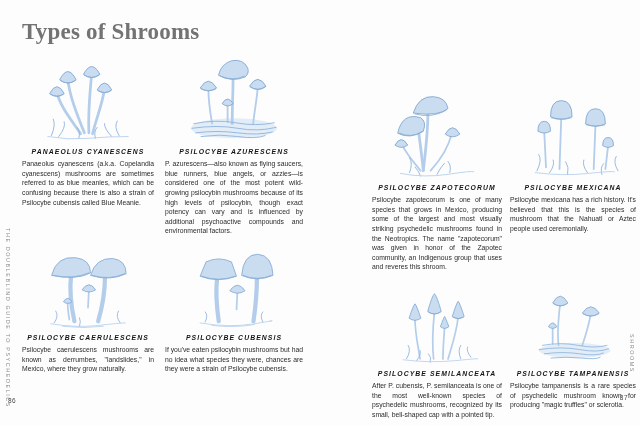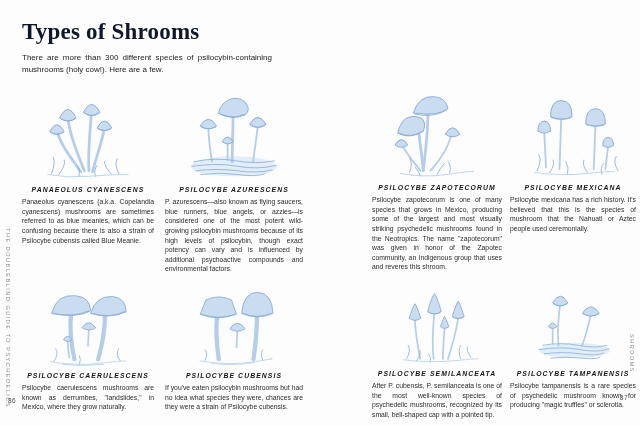--- a/index.html
+++ b/index.html
@@ -2,21 +2,21 @@
 <html><head>
 <meta charset="utf-8">
 <style>
   html,body{margin:0;padding:0;background:#ffffff;}
   .spread{position:relative;width:640px;height:426px;background:#fdfdfd;overflow:hidden;
           font-family:"Liberation Sans",sans-serif;color:#222;}
   .page{position:absolute;top:0;height:426px;width:320px;box-sizing:border-box;}
   .page.left{left:0;padding:0 10px 0 22px;}
   .page.right{left:320px;padding:88px 10px 0 52px;}
   h1.title{margin:19px 0 7px 0;font-family:"Liberation Serif","DejaVu Serif",serif;
-           font-weight:700;font-size:23px;letter-spacing:.2px;color:#0f172a;}
+           font-weight:700;font-size:23px;letter-spacing:.2px;color:#737373;}
   .intro{margin:0 0 14px 0;width:250px;font-size:8px;line-height:1.5;text-align:justify;color:#222;}
   .grid{display:grid;column-gap:11px;row-gap:12px;}
   .page.left .grid{grid-template-columns:132px 138px;}
   .page.right .grid{grid-template-columns:130px 126px;column-gap:8px;}
   .entry{display:flex;flex-direction:column;}
   .ill{height:90px;display:flex;align-items:flex-end;justify-content:center;}
   .row2 .ill{height:80px;}
   .ill svg{width:128px;height:86px;}
   .row2 .ill svg{height:78px;}
   .sp-heading{margin:6px 0 4px 0;text-align:center;font-size:6.8px;font-weight:700;
@@ -39,21 +39,20 @@
   .ln.lt{stroke:#b8d1ec;}
   .sub{fill:#e2edf8;}
 </style>
 </head>
 <body>
 
 <div class="spread">
 
   <div class="page left">
     <h1 class="title">Types of Shrooms</h1>
-    <p class="intro">There are more than 300 different species of psilocybin-containing mushrooms (holy cow!). Here are a few.</p>
     <div class="grid">
 
       <div class="entry">
         <div class="ill">
           <svg viewBox="0 0 140 92" preserveAspectRatio="xMidYMax meet">
             <path class="stem" d="M48,24 C50,42 58,62 66,82"></path>
             <path class="stem" d="M74,18 C72,38 70,60 71,82"></path>
             <path class="stem" d="M36,38 C40,54 52,68 62,83"></path>
             <path class="stem" d="M88,34 C86,50 79,66 75,83"></path>
             <path class="cap" d="M39,24 Q48,6 57,24 Q48,31 39,24 Z"></path>

